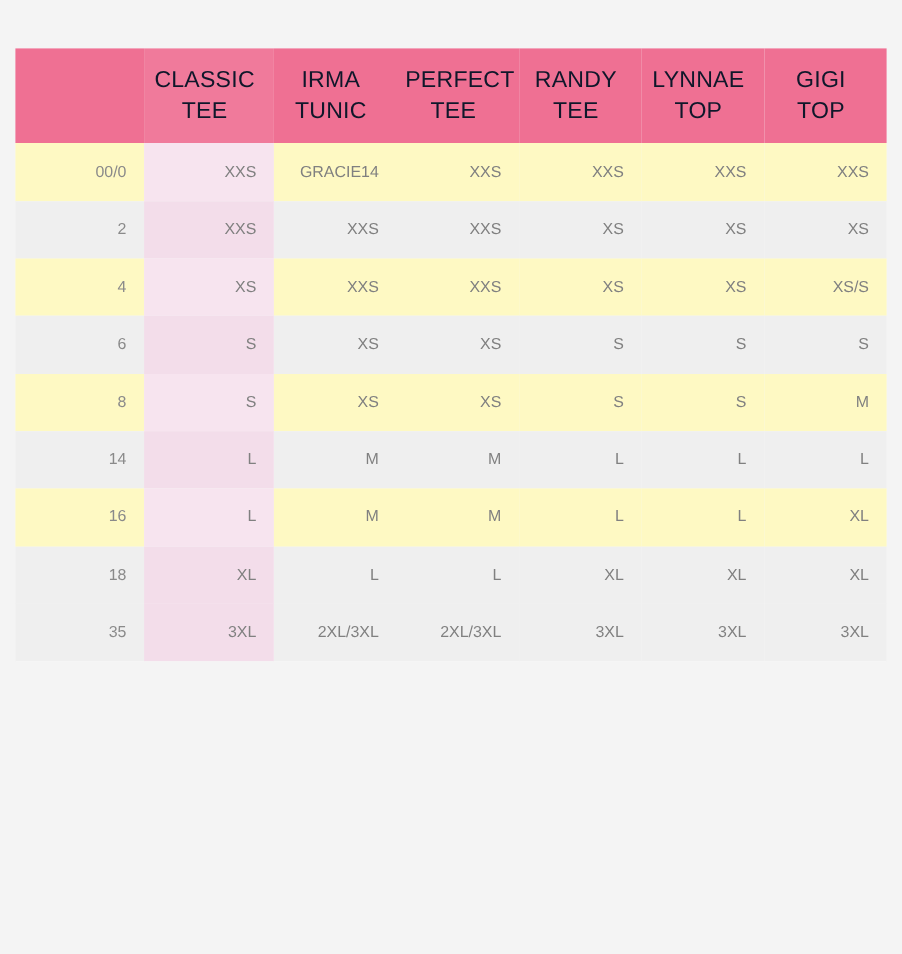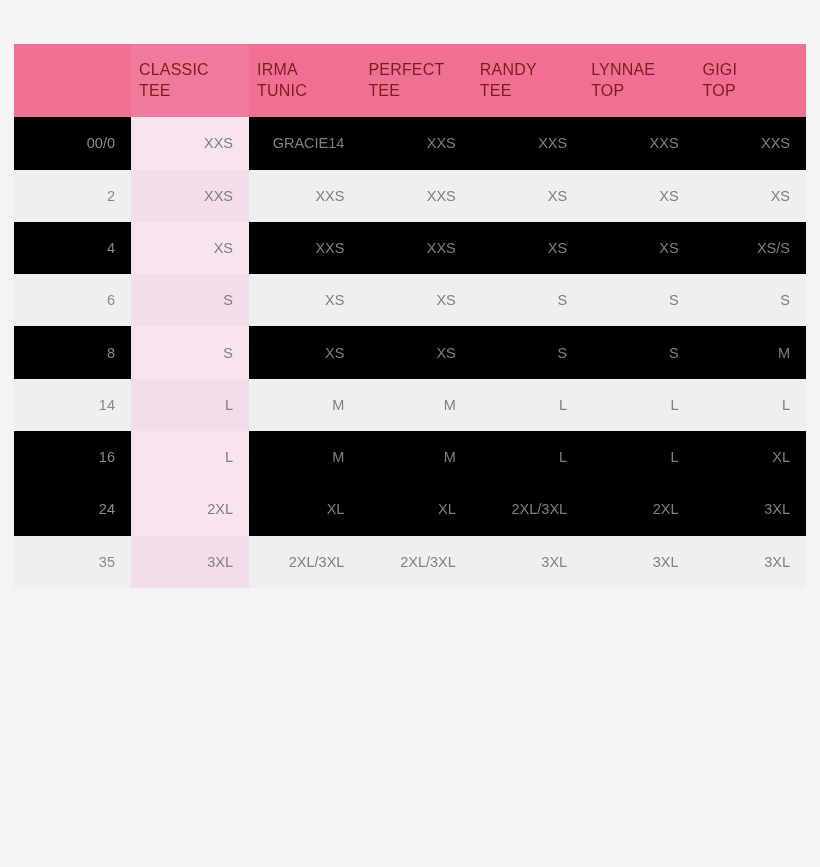--- a/index.html
+++ b/index.html
@@ -28,27 +28,27 @@
     background: #f7f7f7;
   }
 
   table.size-chart col.c-label { width: 117px; }
   table.size-chart col.c-hl    { width: 118px; }
   table.size-chart col.c-std   { width: 111.4px; }
 
   
   thead th {
     background: #ef7093;
-    color: #7f1d1d;
-    font-size: 16px;
+    color: #0f172a;
+    font-size: 21px;
     font-weight: 300;
     line-height: 1.32;
     letter-spacing: 0.2px;
     text-transform: uppercase;
-    text-align: left;
+    text-align: center;
     vertical-align: middle;
     padding: 15px 16px 16px 8px;
     height: 68px;
     box-sizing: border-box;
     border: 0;
   }
   thead th.hl-head {
     background: #f07a9b;
   }
   thead th.corner {
@@ -65,21 +65,21 @@
     color: #808080;
     text-align: right;
     vertical-align: middle;
     padding: 0 16px 0 6px;
     height: 52.3px;
     box-sizing: border-box;
     border: 0;
     white-space: nowrap;
   }
 
-  tbody tr.row-a td { background: #000000; }
+  tbody tr.row-a td { background: #fef9c3; }
   tbody tr.row-b td { background: #efefef; }
 
   tbody tr.row-a td.hl { background: #f7e4ef; }
   tbody tr.row-b td.hl { background: #f3ddea; }
 
   tbody td.size-label { color: #8a8a8a; }
 </style>
 </head>
 <body>
 
@@ -182,28 +182,28 @@
         </tr>
         <tr class="row-a">
           <td class="size-label">16</td>
           <td class="hl">L</td>
           <td>M</td>
           <td>M</td>
           <td>L</td>
           <td>L</td>
           <td>XL</td>
         </tr>
-        <tr class="row-a">
-          <td class="size-label">24</td>
-          <td class="hl">2XL</td>
-          <td>XL</td>
-          <td>XL</td>
-          <td>2XL/3XL</td>
-          <td>2XL</td>
-          <td>3XL</td>
+        <tr class="row-b">
+          <td class="size-label">18</td>
+          <td class="hl">XL</td>
+          <td>L</td>
+          <td>L</td>
+          <td>XL</td>
+          <td>XL</td>
+          <td>XL</td>
         </tr>
         <tr class="row-b">
           <td class="size-label">35</td>
           <td class="hl">3XL</td>
           <td>2XL/3XL</td>
           <td>2XL/3XL</td>
           <td>3XL</td>
           <td>3XL</td>
           <td>3XL</td>
         </tr>

